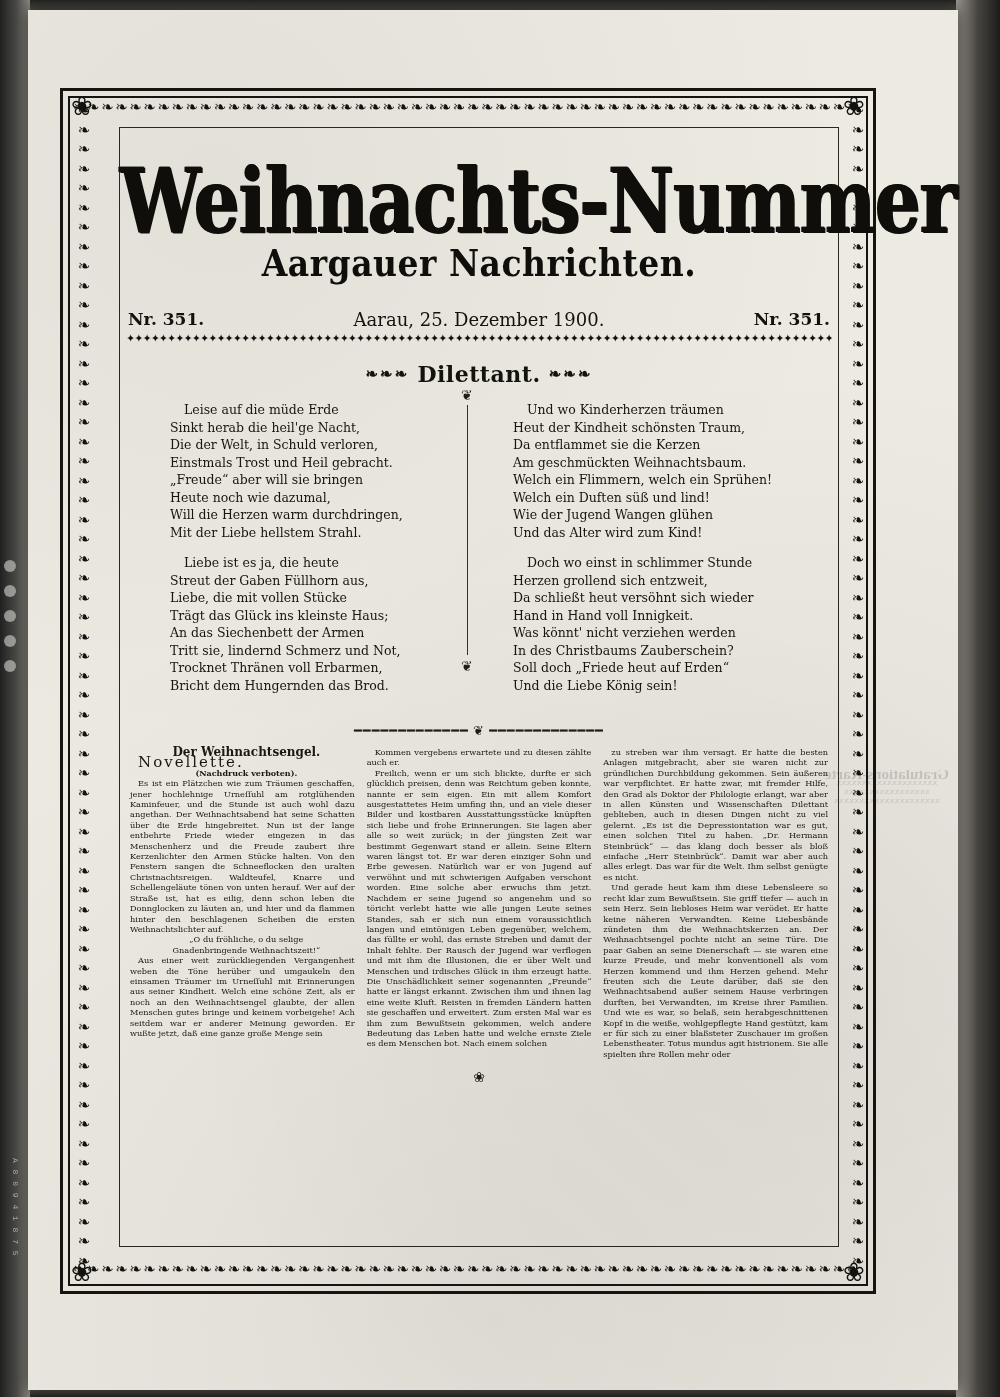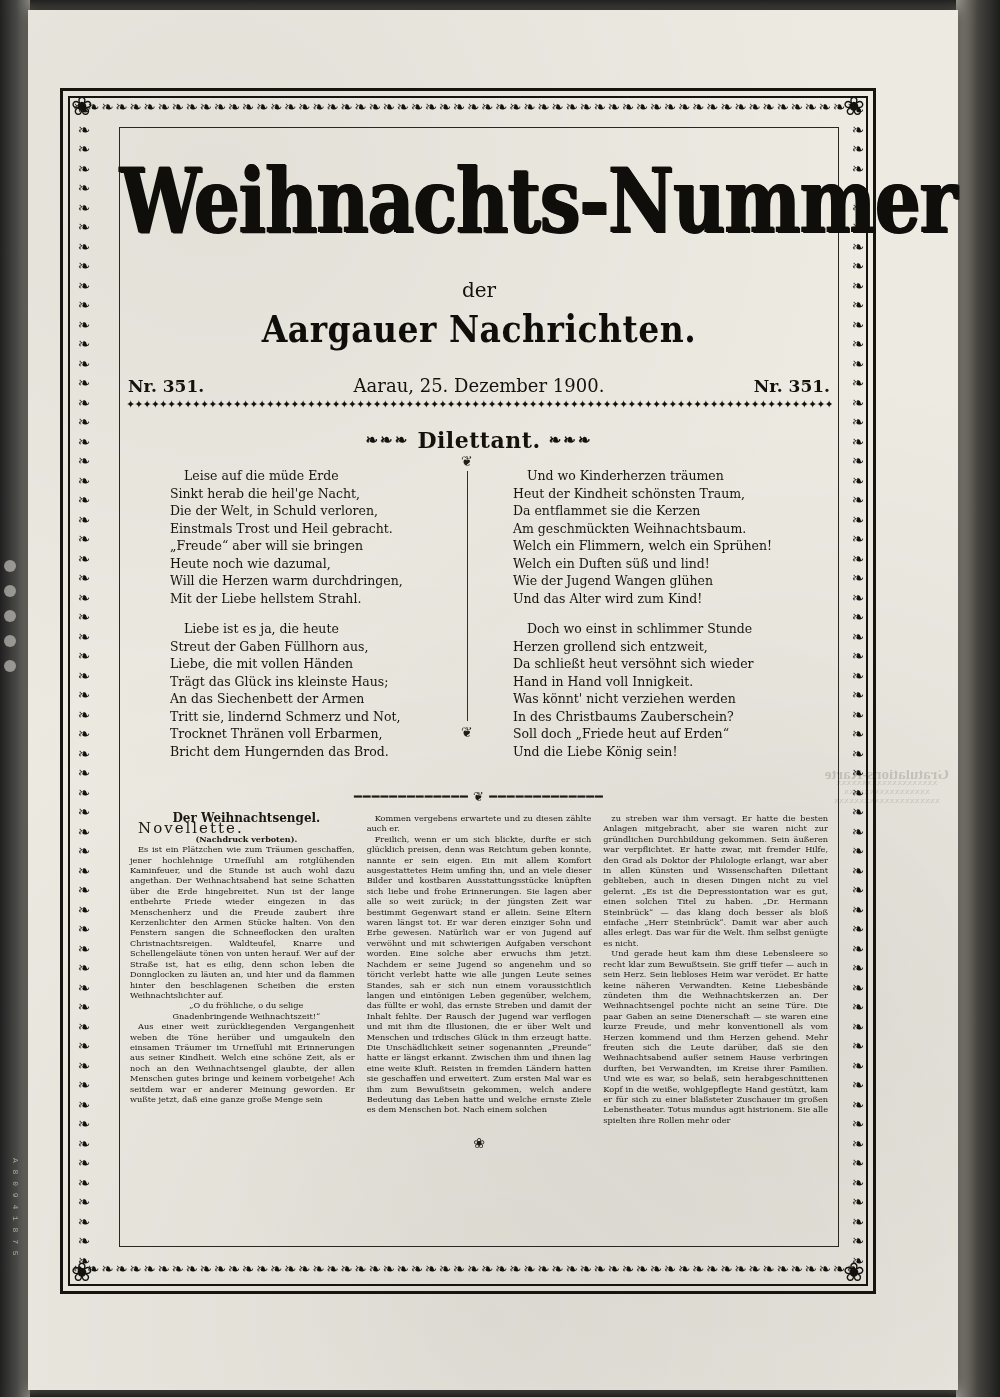--- a/index.html
+++ b/index.html
@@ -180,21 +180,21 @@
     font-weight: bold;
     font-size: 33px;
     letter-spacing: .5px;
     color: #100e0a;
     margin-top: 8px;
     transform: scaleY(1.12);
   }
 
   .issueline {
     display: flex;
-    align-items: center;
+    align-items: flex-start;
     justify-content: space-between;
     margin: 26px 8px 0 8px;
     font-family: "DejaVu Serif", serif;
   }
   .issue-no {
     font-weight: bold;
     font-size: 17px;
     color: #14120d;
   }
   .issue-place {
@@ -349,21 +349,20 @@
 
       <div class="corner tl">❀</div>
       <div class="corner tr">❀</div>
       <div class="corner bl">❀</div>
       <div class="corner br">❀</div>
 
       <div class="frame-inner">
 
         <div class="masthead">
           <div class="masthead-title">Weihnachts-Nummer</div>
-          <div class="masthead-der">der</div>
           <div class="masthead-sub">Aargauer Nachrichten.</div>
         </div>
 
         <div class="issueline">
           <span class="issue-no">Nr. 351.</span>
           <span class="issue-place">Aarau, 25. Dezember 1900.</span>
           <span class="issue-no">Nr. 351.</span>
         </div>
         <div class="rule-wavy">✦✦✦✦✦✦✦✦✦✦✦✦✦✦✦✦✦✦✦✦✦✦✦✦✦✦✦✦✦✦✦✦✦✦✦✦✦✦✦✦✦✦✦✦✦✦✦✦✦✦✦✦✦✦✦✦✦✦✦✦✦✦✦✦✦✦✦✦✦✦✦✦✦✦✦✦✦✦✦✦✦✦✦✦✦✦✦✦✦✦✦✦✦✦✦✦✦✦✦✦✦✦✦✦✦✦✦✦✦✦✦✦✦✦✦✦</div>
 
@@ -383,21 +382,21 @@
               <div>Die der Welt, in Schuld verloren,</div>
               <div>Einstmals Trost und Heil gebracht.</div>
               <div>„Freude“ aber will sie bringen</div>
               <div>Heute noch wie dazumal,</div>
               <div>Will die Herzen warm durchdringen,</div>
               <div>Mit der Liebe hellstem Strahl.</div>
             </div>
             <div class="stanza">
               <div class="first">Liebe ist es ja, die heute</div>
               <div>Streut der Gaben Füllhorn aus,</div>
-              <div>Liebe, die mit vollen Händen</div>
+              <div>Liebe, die mit vollen Stücke</div>
               <div>Trägt das Glück ins kleinste Haus;</div>
               <div>An das Siechenbett der Armen</div>
               <div>Tritt sie, lindernd Schmerz und Not,</div>
               <div>Trocknet Thränen voll Erbarmen,</div>
               <div>Bricht dem Hungernden das Brod.</div>
             </div>
           </div>
 
           <div class="poem-col right">
             <div class="stanza">

